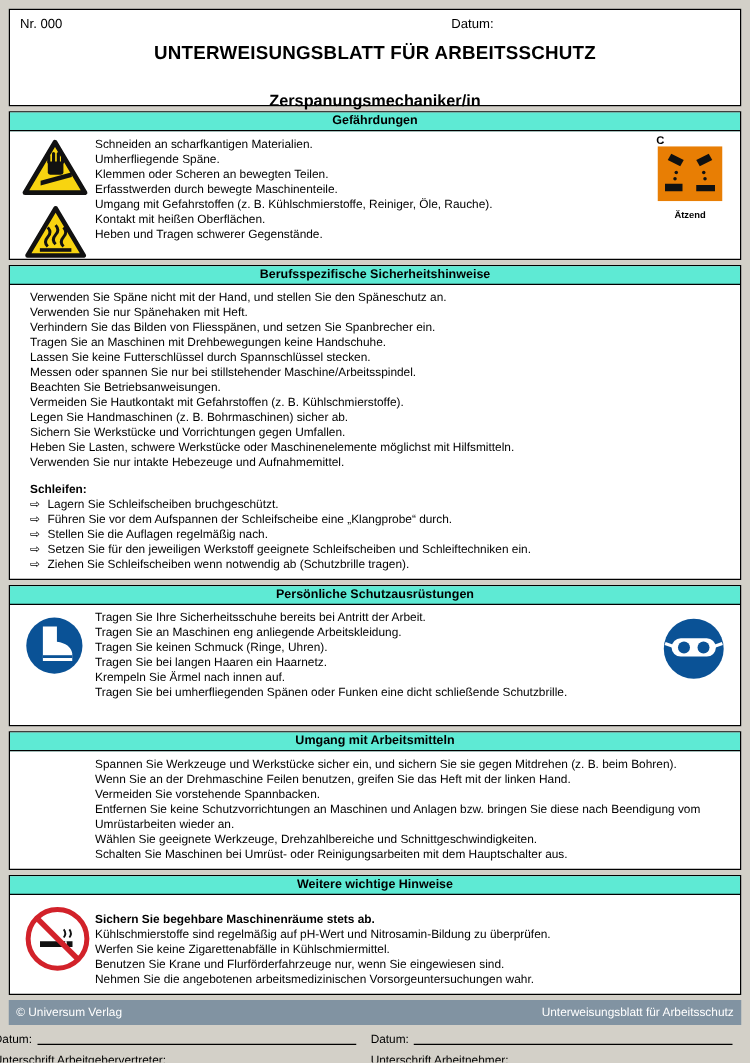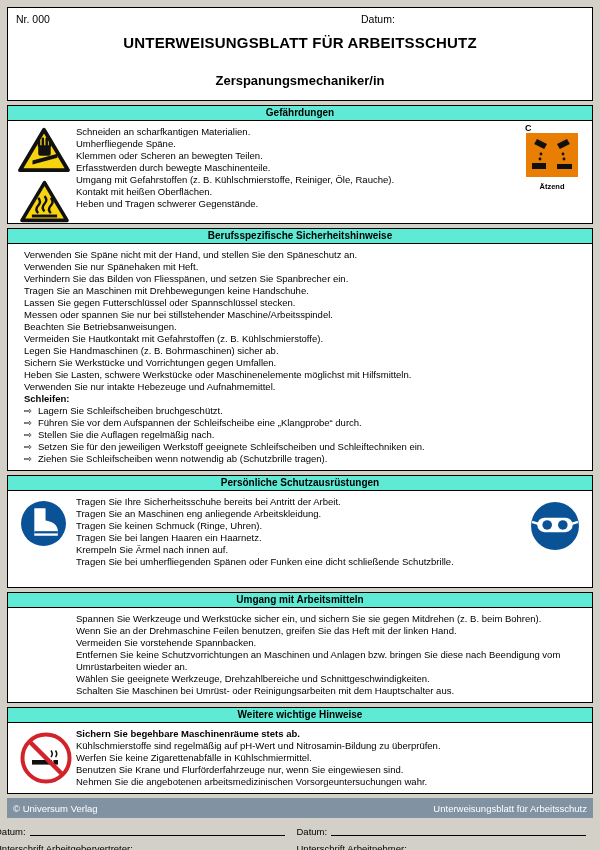--- a/index.html
+++ b/index.html
@@ -7,32 +7,32 @@
   body {
     background: #d3d0c8;
     font-family: "Liberation Sans", sans-serif;
     color: #000;
     position: relative;
   }
   .page { position: absolute; inset: 0; padding: 7px; }
   .box { background: #fff; border: 1px solid #000; }
 
   
-  .header-box { height: 94px; position: relative; margin-bottom: 4px; }
+  .header-box { height: 78px; position: relative; margin-bottom: 4px; }
   .hb-nr { position: absolute; left: 8px; top: 5px; font-size: 10.5px; }
   .hb-datum { position: absolute; left: 353px; top: 5px; font-size: 10.5px; }
   .hb-title { text-align: center; padding-top: 26px; font-size: 15px; font-weight: bold; letter-spacing: .2px; }
   .hb-sub { text-align: center; padding-top: 22px; font-size: 13px; font-weight: bold; }
 
   
   .section { margin-bottom: 4px; }
   .section-title { background: #5eead4; border-bottom: 1px solid #000; text-align: center; font-weight: bold; font-size: 10px; padding: 1px 0 2px 0; }
   .section-body { position: relative; font-size: 9.5px; line-height: 12px; padding: 5px 8px 5px 68px; }
   .body-plain { padding-left: 16px; }
-  .bold { font-weight: bold; }
+  .bold { font-weight: bold; margin-top: 9px; }
 
   .hazards-body { padding-right: 78px; min-height: 102px; }
   .tri-col { position: absolute; left: 7px; top: 5px; width: 58px; display: flex; flex-direction: column; gap: 5px; align-items: center; }
   .corrosive { position: absolute; right: 7px; top: 2px; width: 66px; text-align: center; }
   .c-letter { display: block; text-align: left; margin-left: 6px; font-size: 9px; font-weight: bold; line-height: 10px; }
   .c-label { display: block; font-size: 7.5px; font-weight: bold; margin-top: 1px; }
 
   .arrow { display: inline-block; width: 14px; font-family: "DejaVu Sans", sans-serif; }
 
   .ppe-body { min-height: 96px; padding-right: 56px; }
@@ -117,21 +117,21 @@
     </div>
   </div>
 
   <div class="box section">
     <div class="section-title">Berufsspezifische Sicherheitshinweise</div>
     <div class="section-body body-plain">
       <div class="line">Verwenden Sie Späne nicht mit der Hand, und stellen Sie den Späneschutz an.</div>
       <div class="line">Verwenden Sie nur Spänehaken mit Heft.</div>
       <div class="line">Verhindern Sie das Bilden von Fliesspänen, und setzen Sie Spanbrecher ein.</div>
       <div class="line">Tragen Sie an Maschinen mit Drehbewegungen keine Handschuhe.</div>
-      <div class="line">Lassen Sie gegen Futterschlüssel oder Spannschlüssel stecken.</div>
+      <div class="line">Lassen Sie keine Futterschlüssel durch Spannschlüssel stecken.</div>
       <div class="line">Messen oder spannen Sie nur bei stillstehender Maschine/Arbeitsspindel.</div>
       <div class="line">Beachten Sie Betriebsanweisungen.</div>
       <div class="line">Vermeiden Sie Hautkontakt mit Gefahrstoffen (z. B. Kühlschmierstoffe).</div>
       <div class="line">Legen Sie Handmaschinen (z. B. Bohrmaschinen) sicher ab.</div>
       <div class="line">Sichern Sie Werkstücke und Vorrichtungen gegen Umfallen.</div>
       <div class="line">Heben Sie Lasten, schwere Werkstücke oder Maschinenelemente möglichst mit Hilfsmitteln.</div>
       <div class="line">Verwenden Sie nur intakte Hebezeuge und Aufnahmemittel.</div>
       <div class="line bold">Schleifen:</div>
       <div class="line"><span class="arrow">⇨</span><span>Lagern Sie Schleifscheiben bruchgeschützt.</span></div>
       <div class="line"><span class="arrow">⇨</span><span>Führen Sie vor dem Aufspannen der Schleifscheibe eine „Klangprobe“ durch.</span></div>

